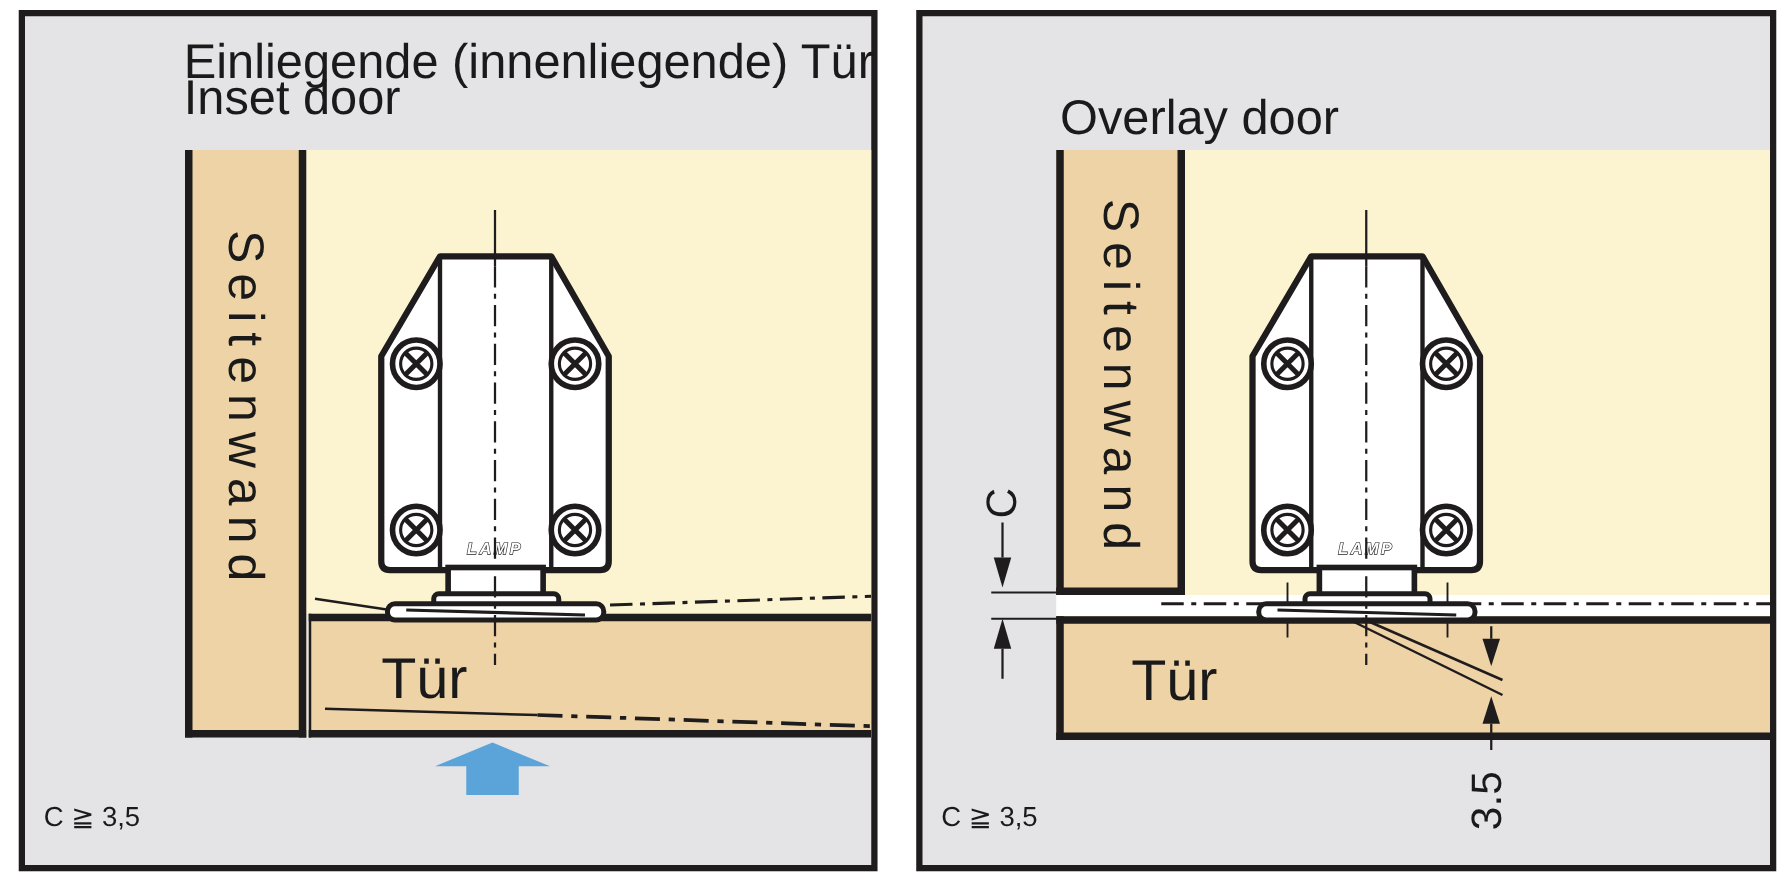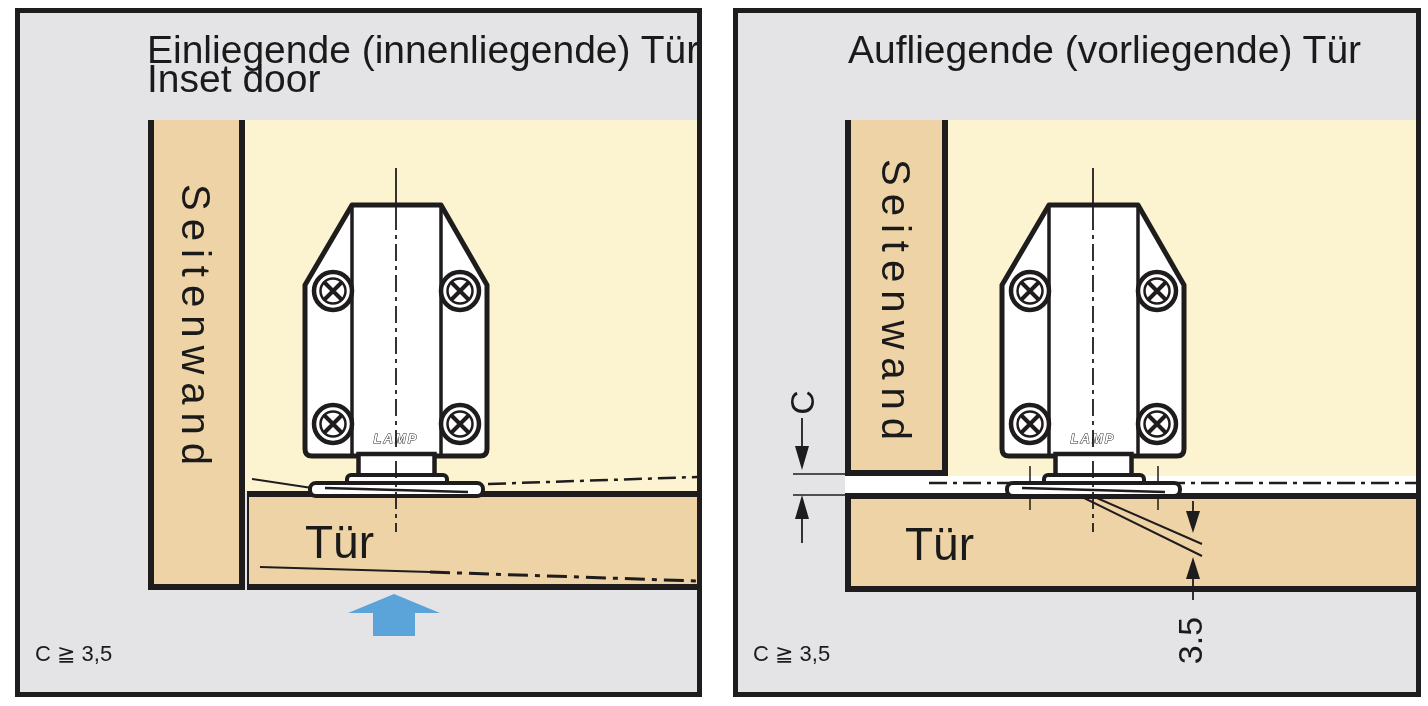--- a/index.html
+++ b/index.html
@@ -73,21 +73,21 @@
     <div class="vtext" style="left:26px;top:295px;width:300px;height:40px;">
       <span class="wall-label">Seitenwand</span>
     </div>
     <div class="door-label" style="left:285px;top:502px;">Tür</div>
     <div class="note" style="left:15px;top:628px;">C ≧ 3,5</div>
   </div>
 </div>
 
 <div class="panel" id="panel-overlay">
   <div class="inner">
-    <div class="title" style="left:110px;top:14px;">Aufliegende (vorliegende) Tür</div>
+    <div class="title" style="left:110px;top:59px;">Overlay door</div>
 
     <div class="interior" style="left:210px;top:107px;width:468px;height:356px;"></div>
     <div class="wall" style="left:107px;top:107px;width:103px;height:356px;"></div>
     <div class="gapstrip" style="left:107px;top:463px;width:571px;height:17px;"></div>
     <div class="door" style="left:107px;top:480px;width:571px;height:99px;border-left:6px solid #1f1c1d;"></div>
 
     <svg width="678" height="679" viewBox="0 0 678 679">
       <path d="M191 470 H678" stroke="#1f1c1d" stroke-width="2.5" stroke-dasharray="18 6 4 6"></path>
       <path d="M292 453 V497 M420 453 V497" stroke="#1f1c1d" stroke-width="1.5"></path>
 

